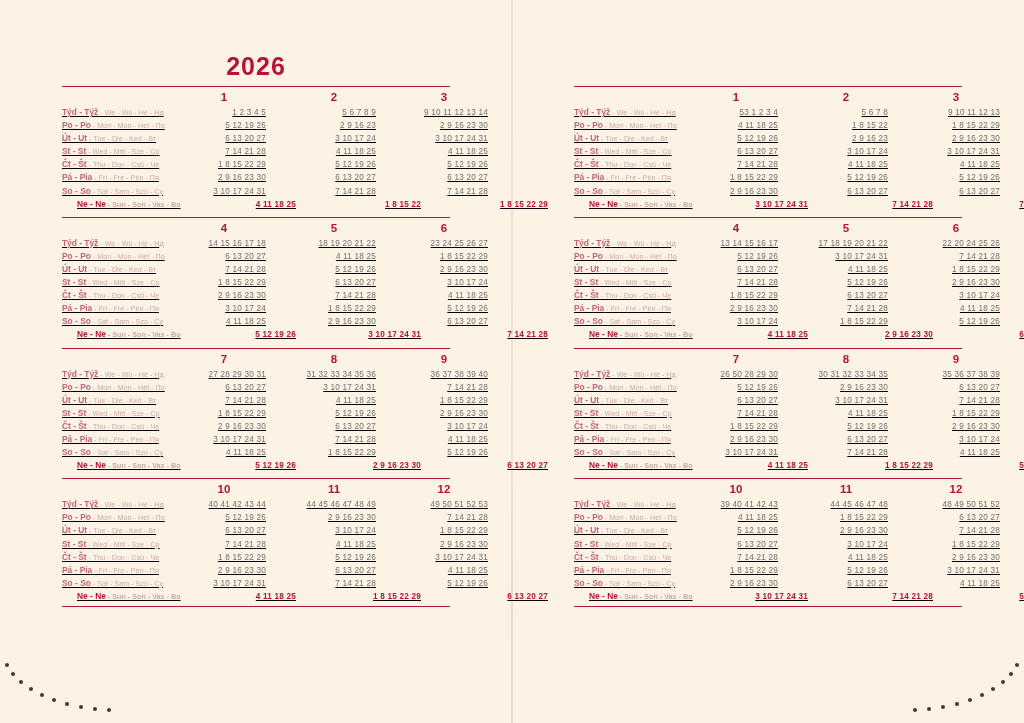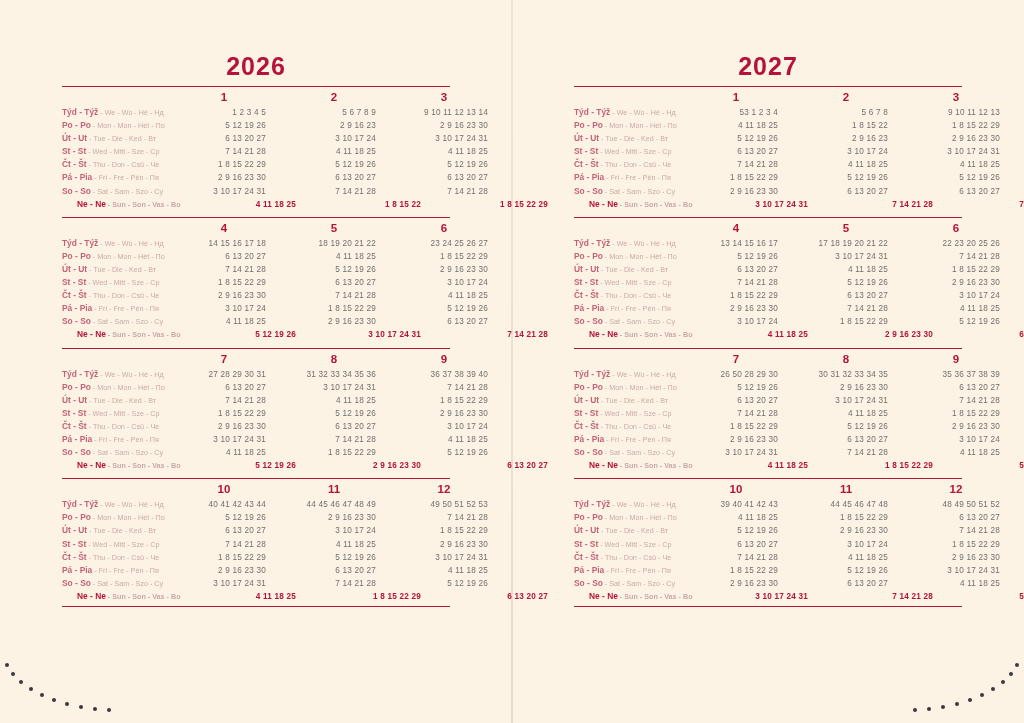--- a/index.html
+++ b/index.html
@@ -38,21 +38,21 @@
     padding-top:2px;
     margin-bottom:6px;
   }
   .block.last{border-bottom:1.6px solid #b4133b;padding-bottom:3px;}
   .monthhdr{
     display:flex;
     color:#b4133b;font-weight:bold;font-size:11.5px;
     padding:2px 0 3px 0;
   }
   .monthhdr .mslot{flex:0 0 auto;text-align:center;}
-  .rows{display:block;}
+  .rows{display:block;text-decoration:underline;}
   .row{
     display:flex;align-items:baseline;
     height:13.1px;line-height:13.1px;white-space:nowrap;
   }
   .daylbl{
     flex:0 0 112px;
     font-size:7.2px;
     color:#c3627a;
     letter-spacing:0;
   }
@@ -322,21 +322,20 @@
               <div class="col m1">4  11  18  25</div>
               <div class="col m2">1  8  15  22  29</div>
               <div class="col m3">6  13  20  27</div>
             </div>
           </div>
         </div>
       </div>
   </div>
 
   <div style="position:absolute;left:512px;top:0;width:512px;height:723px;">
-    <div class="year">2027</div>
     <div class="grid" id="grid-right">
         <div class="block">
           <div class="monthhdr">
             <div style="flex: 0 0 112px;"></div>
             <div class="mslot mh1">1</div>
             <div class="mslot mh2">2</div>
             <div class="mslot mh3">3</div>
           </div>
           <div class="rows">
             <div class="row">
@@ -394,21 +393,21 @@
             <div style="flex: 0 0 112px;"></div>
             <div class="mslot mh1">4</div>
             <div class="mslot mh2">5</div>
             <div class="mslot mh3">6</div>
           </div>
           <div class="rows">
             <div class="row">
               <div class="daylbl"><b>Týd - Týž</b><span class="sep"> - We - Wo - Hé - Нд</span></div>
               <div class="col m1">13  14  15  16  17</div>
               <div class="col m2">17  18  19  20  21  22</div>
-              <div class="col m3">22  23  20  25  26</div>
+              <div class="col m3">22  20  24  25  26</div>
             </div>
             <div class="row">
               <div class="daylbl"><b>Po - Po</b><span class="sep"> - Mon - Mon - Hét - По</span></div>
               <div class="col m1">5  12  19  26</div>
               <div class="col m2">3  10  17  24  31</div>
               <div class="col m3">7  14  21  28</div>
             </div>
             <div class="row">
               <div class="daylbl"><b>Út - Ut</b><span class="sep"> - Tue - Die - Ked - Вт</span></div>
               <div class="col m1">6  13  20  27</div>

